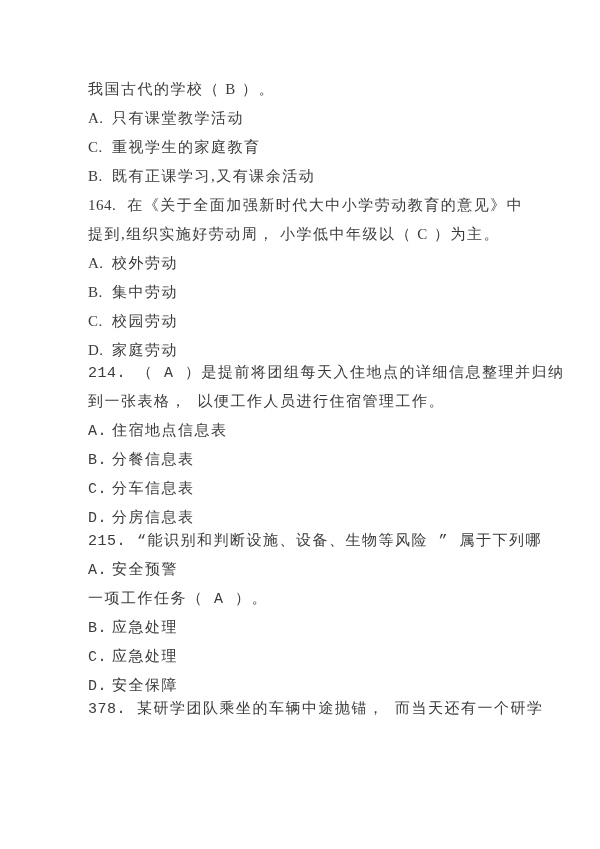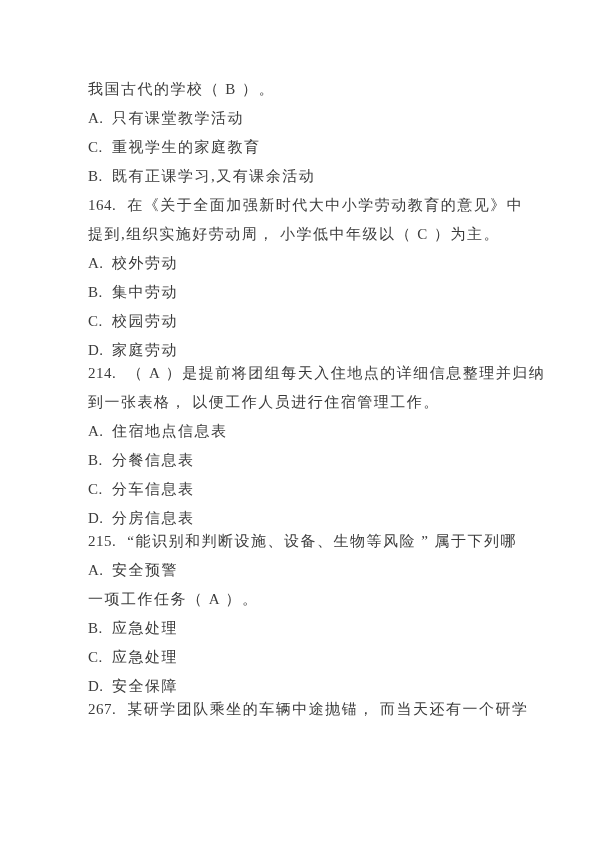--- a/index.html
+++ b/index.html
@@ -17,21 +17,21 @@
     color: #3b3b3b;
     font-size: 15px;
     letter-spacing: 1.5px;
   }
   .line {
     line-height: 29px;
     height: 29px;
     white-space: nowrap;
   }
   .question { margin: 0; padding: 0; }
-  .question.tight { margin-top: -6px; }
+  .question.tight { margin-top: -6px; font-family: Liberation Mono, monospace; }
   .q-number {
     display: inline-block;
     margin-right: 11px;
     letter-spacing: 0.5px;
   }
   .opt-letter {
     display: inline-block;
     width: 24px;
     letter-spacing: 0.5px;
   }
@@ -106,17 +106,17 @@
     <div class="line option">
       <span class="opt-letter">C.</span><span class="opt-text">应急处理</span>
     </div>
     <div class="line option">
       <span class="opt-letter">D.</span><span class="opt-text">安全保障</span>
     </div>
   </section>
 
   <section class="question tight">
     <div class="line stem">
-      <span class="q-number">267.</span><span>某研学团队乘坐的车辆中途抛锚， 而当天还有一个研学</span>
+      <span class="q-number">378.</span><span>某研学团队乘坐的车辆中途抛锚， 而当天还有一个研学</span>
     </div>
   </section>
 
 </div>
 
 </body></html>

